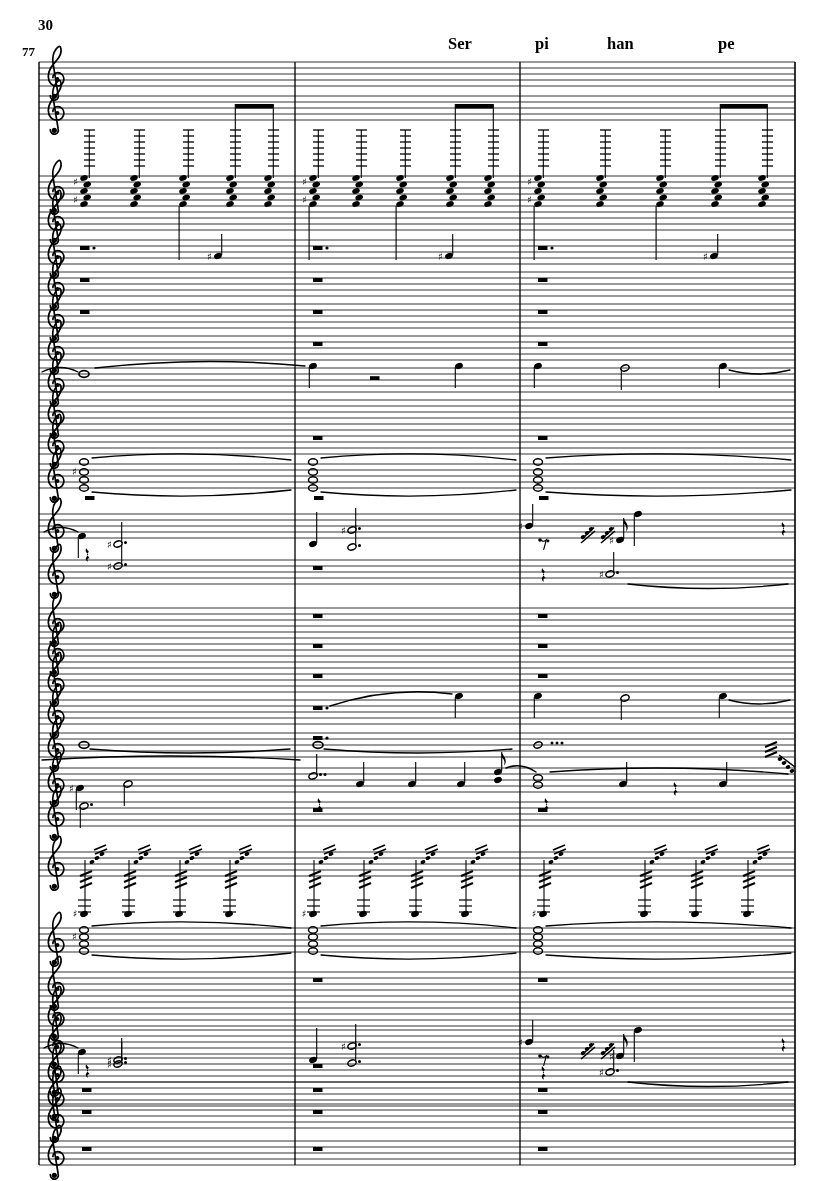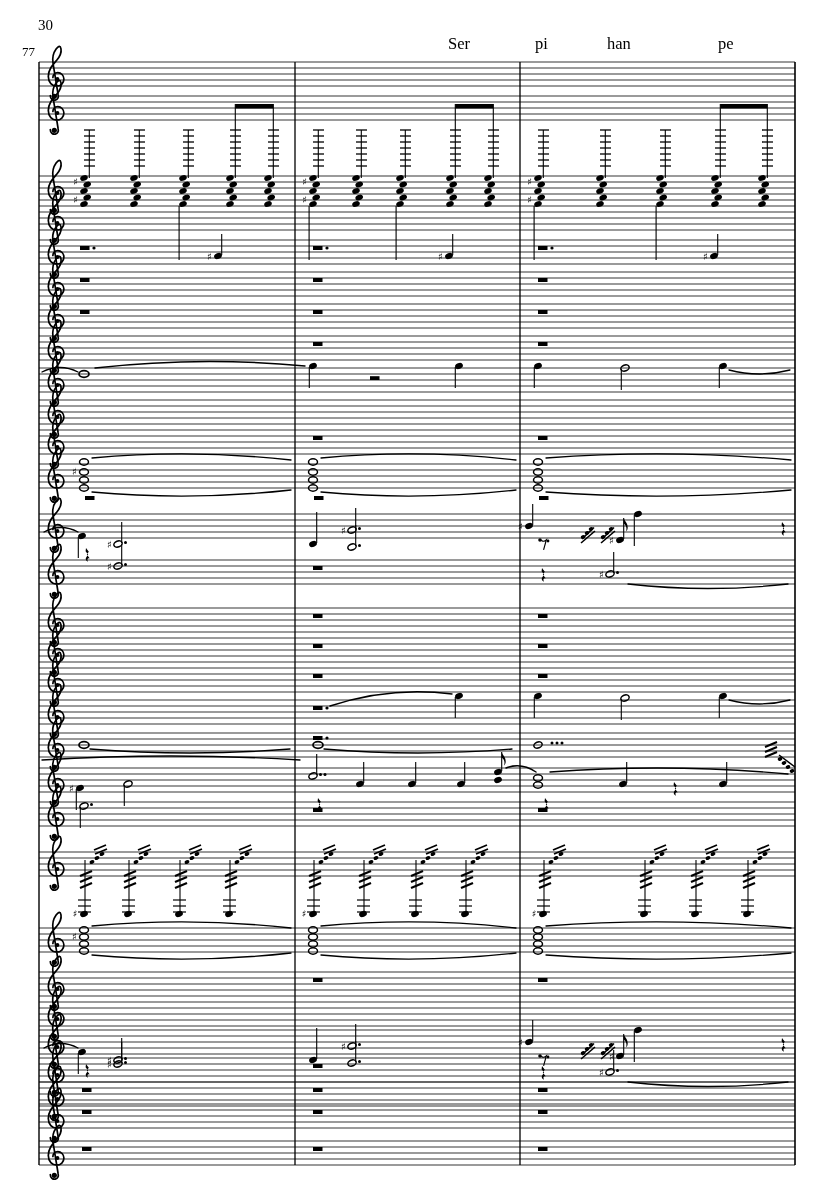--- a/index.html
+++ b/index.html
@@ -1,17 +1,17 @@
 <!DOCTYPE html>
 <html><head>
 <meta charset="utf-8">
 <style>
   html,body{margin:0;padding:0;background:#ffffff;}
   .page{position:relative;width:835px;height:1181px;background:#ffffff;overflow:hidden;
-        font-family:"Liberation Serif",serif;}
+        font-family:"Liberation Serif",serif;font-weight:bold;}
   svg{display:block;}
   .corner-num{font-family:"Liberation Serif",serif;fill:#000;}
   .lyric{font-family:"Liberation Serif",serif;font-size:16.5px;fill:#000;}
 </style>
 </head>
 <body>
 
 <div class="page">
   <svg width="835" height="1181" viewBox="0 0 835 1181" xmlns="http://www.w3.org/2000/svg">
     <text class="corner-num" x="38" y="30" font-size="15">30</text>

